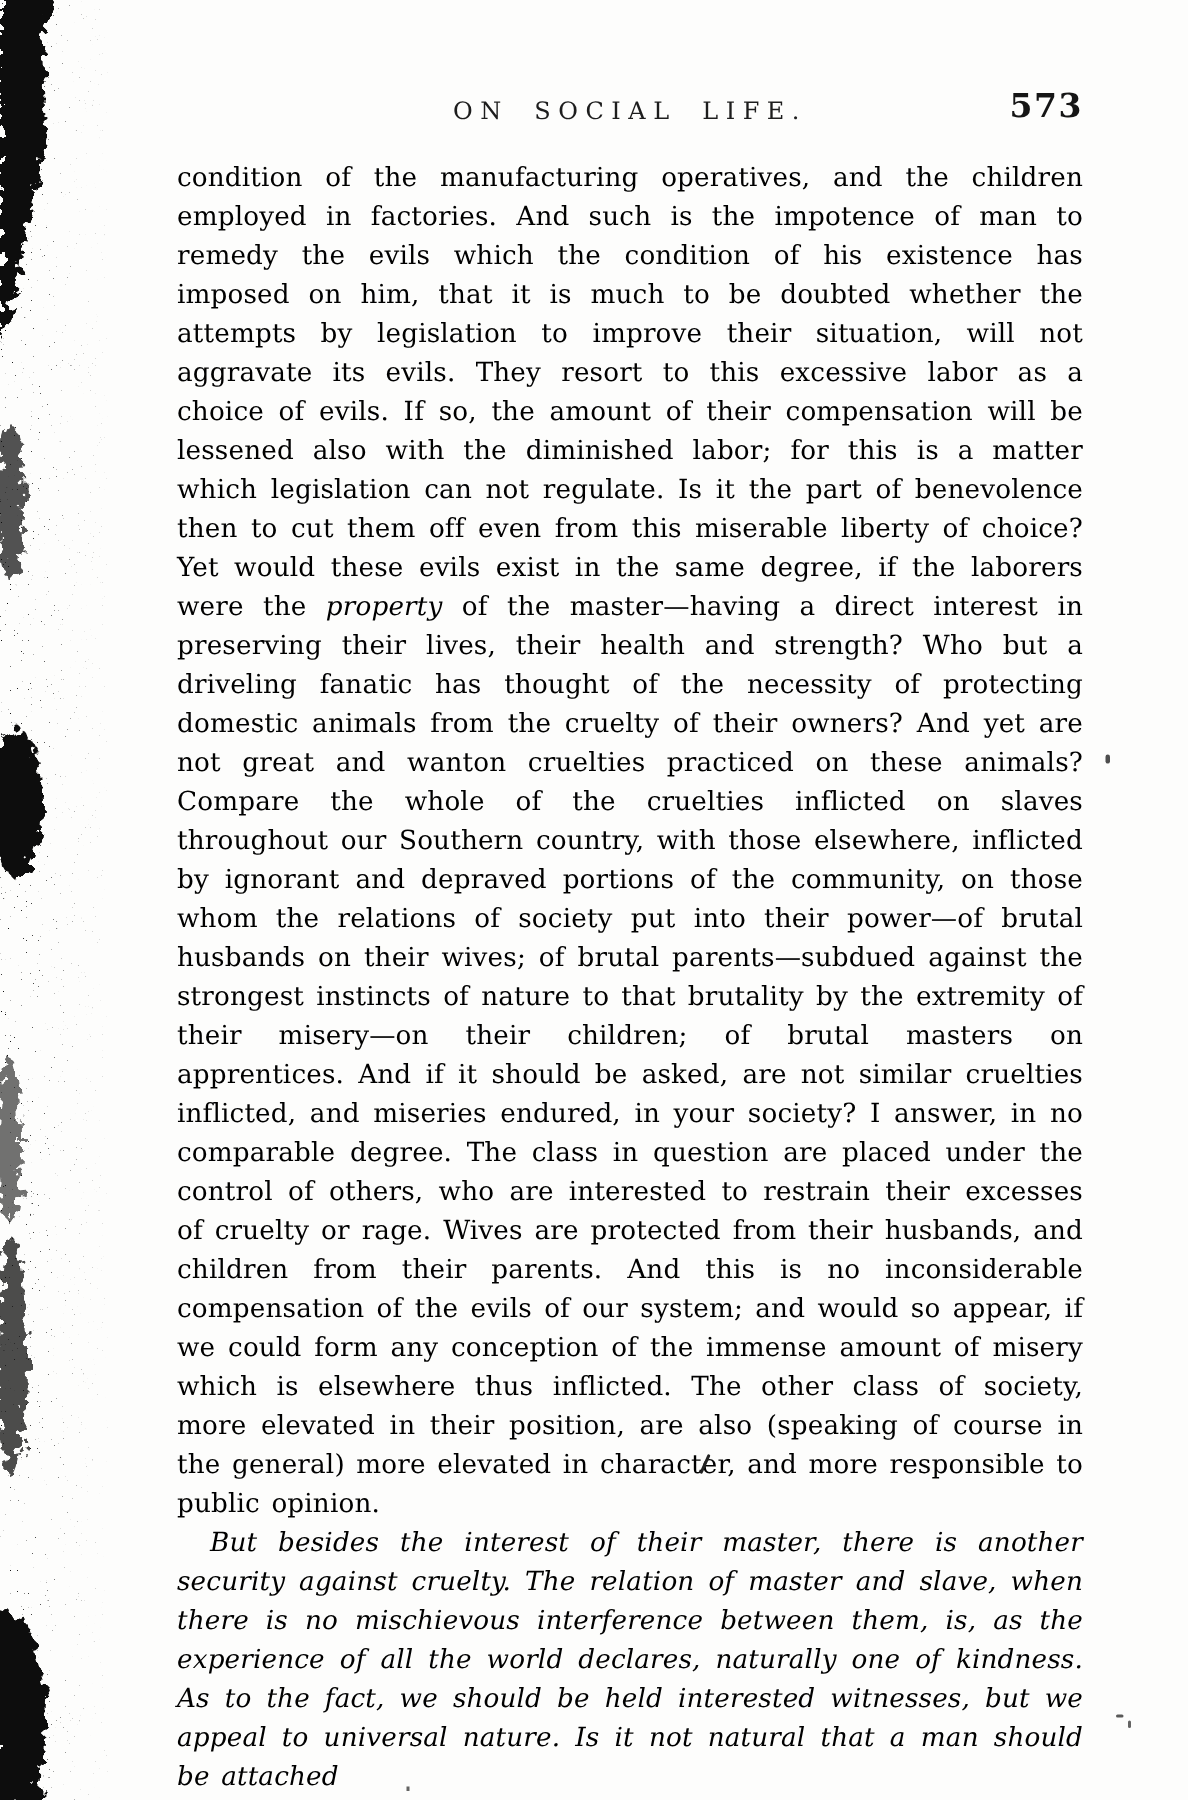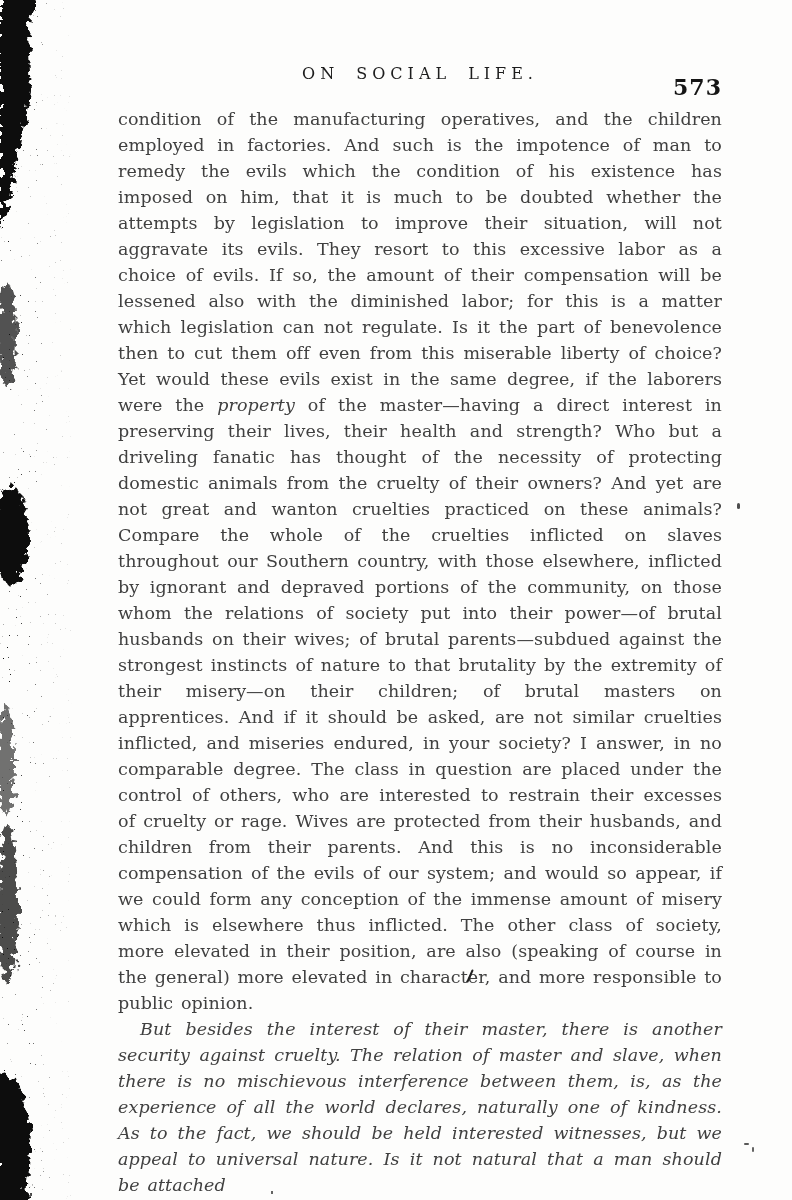--- a/index.html
+++ b/index.html
@@ -30,33 +30,33 @@
     text-align: center;
     font-size: 16px;
     letter-spacing: 5px;
     word-spacing: 7px;
     color: #1d1d1d;
     font-weight: 500;
   }
   .page-number {
     position: absolute;
     right: 0;
-    top: 16px;
+    top: 0;
     font-size: 22px;
     font-weight: bold;
     letter-spacing: 1px;
     color: #151515;
   }
   
   .body-text {
     position: absolute;
     left: 118px;
     top: 106px;
     width: 604px;
-    color: #404040;
+    color: #000000;
     font-size: 17.5px;
     line-height: 26px;
     text-align: justify;
     word-spacing: 2px;
     letter-spacing: 0.1px;
   }
   .body-text p { margin: 0; }
   .body-text p.indented { text-indent: 22px; font-style: italic; }
   .italic { font-style: italic; }
   

